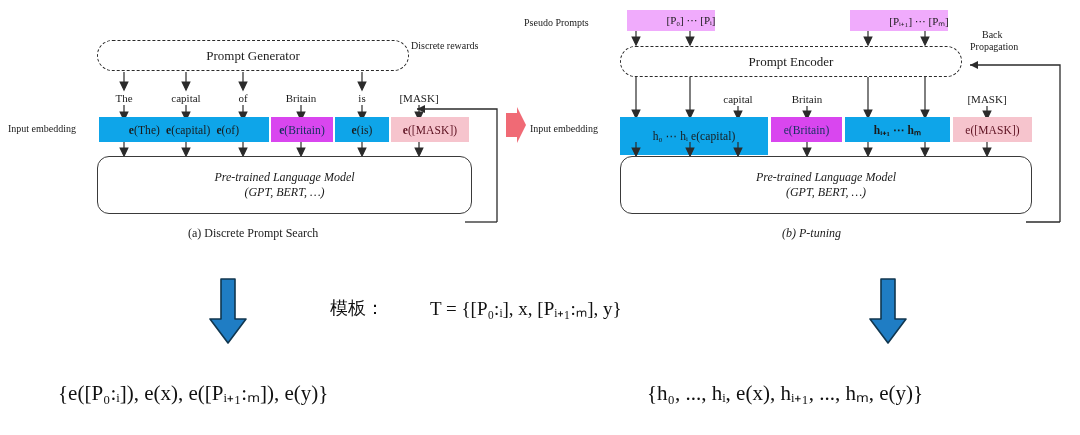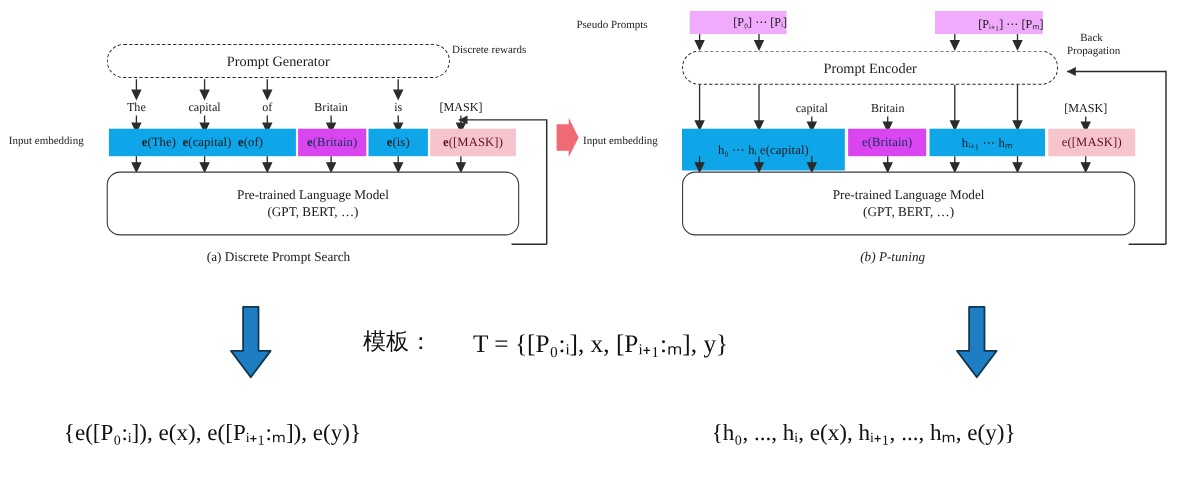--- a/index.html
+++ b/index.html
@@ -59,20 +59,21 @@
   .plm-box {
     border: 1.3px solid #3a3a3a;
     border-radius: 12px;
     display: flex;
     flex-direction: column;
     align-items: center;
     justify-content: center;
     box-sizing: border-box;
     background: #fff;
     line-height: 1.25;
+    font-style: italic;
   }
   .plm-box span { font-size: 12px; white-space: nowrap; }
 
   
   .chip {
     box-sizing: border-box;
     display: flex;
     align-items: center;
     justify-content: center;
     font-size: 11.5px;
@@ -104,27 +105,27 @@
   
   .formula {
     font-family: "Liberation Serif", serif;
     font-size: 21px;
     white-space: nowrap;
     color: #111;
     margin-left: 32px;
   }
   .tmpl-label {
     font-family: "DejaVu Sans", sans-serif;
-    font-size: 21px;
+    font-size: 18px;
     white-space: nowrap;
     color: #111;
   }
   .tmpl-formula {
     font-family: "Liberation Serif", serif;
-    font-size: 23px;
+    font-size: 19px;
     white-space: nowrap;
     color: #111;
   }
 </style>
 </head>
 <body>
 
 <div class="stage">
 
   <div class="abs" style="left:0px; top:0px; width:520px; height:250px;">
@@ -280,21 +281,21 @@
           <polygon points="287,13 283.2,5 290.8,5"></polygon>
         <line x1="467" y1="0" x2="467" y2="7"></line>
           <polygon points="467,13 463.2,5 470.8,5"></polygon>
       </g>
     </svg>
 
     <div class="abs lbl" style="left:10px; top:124px;">Input embedding</div>
 
     <div class="abs chip chip-orange" style="left:100px; top:117px; width:148px; height:38px;">h₀ ⋯ hᵢ  e(capital)</div>
     <div class="abs chip chip-blue" style="left:251px; top:117px; width:71px; height:25px;">e(Britain)</div>
-    <div class="abs chip chip-orange" style="left:325px; top:117px; width:105px; height:25px;">hᵢ₊₁ ⋯ hₘ</div>
+    <div class="abs chip chip-orange" style="left:325px; top:117px; width:105px; height:25px;font-weight:bold;">hᵢ₊₁ ⋯ hₘ</div>
     <div class="abs chip chip-pink" style="left:433px; top:117px; width:79px; height:25px;">e([MASK])</div>
 
     <svg class="abs" style="left:0px; top:142px; width:560px; height:15px;" viewBox="0 0 560 15">
       <g stroke="#2b2b2b" stroke-width="1.2" fill="#2b2b2b">
         <line x1="116" y1="0" x2="116" y2="8"></line>
           <polygon points="116,14 112.2,6 119.8,6"></polygon>
         <line x1="170" y1="0" x2="170" y2="8"></line>
           <polygon points="170,14 166.2,6 173.8,6"></polygon>
         <line x1="218" y1="0" x2="218" y2="8"></line>
           <polygon points="218,14 214.2,6 221.8,6"></polygon>

